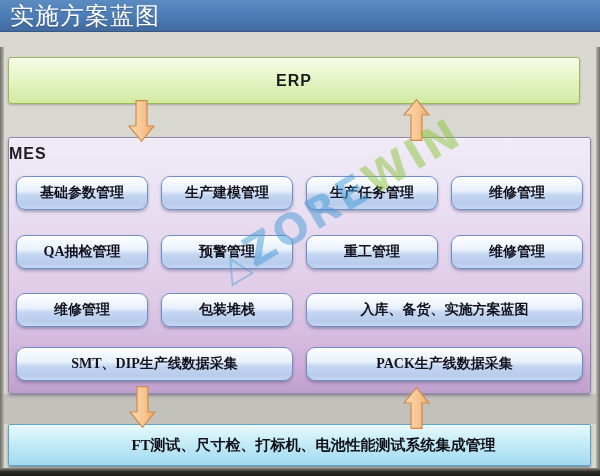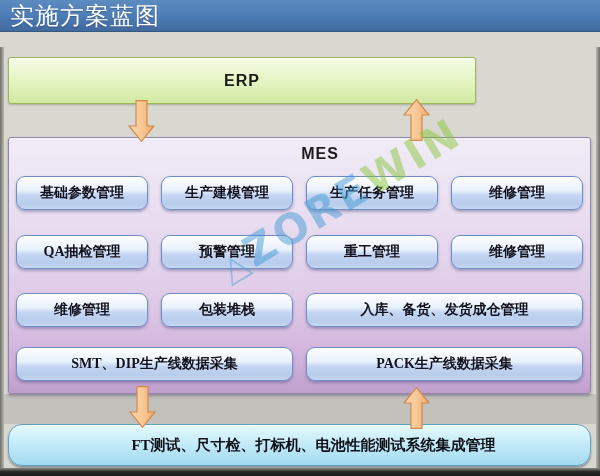--- a/index.html
+++ b/index.html
@@ -36,39 +36,39 @@
     position:absolute; left:0; top:468px; width:600px; height:8px;
     background:linear-gradient(180deg,#8A8A84 0%,#2B2B28 45%,#1C1C1A 100%);
     z-index:9;
   }
   .lower-gap {
     position:absolute; left:0; top:394px; width:600px; height:30px;
     background:#C2C1BB;
   }
   
   .erp-box {
-    position:absolute; left:8px; top:57px; width:468px; height:47px;
+    position:absolute; left:8px; top:57px; width:572px; height:47px;
     border:1px solid #9BB759; border-radius:3px;
     background:linear-gradient(180deg,#F5FBE8 0%,#E6F5C6 45%,#D2EAA2 100%);
     box-shadow:0 1px 2px rgba(80,90,50,.35), inset 0 1px 0 #FBFDF4;
     display:flex; align-items:center; justify-content:center;
   }
   .erp-box .big-label {
     font-size:16px; font-weight:bold; color:#1C1C1C; letter-spacing:1px;
   }
   
   .mes-panel {
     position:absolute; left:8px; top:137px; width:583px; height:257px;
     border:1px solid #8E85AB; border-radius:3px;
     background:linear-gradient(180deg,#F0ECF7 0%,#E9DEF1 30%,#DEC9E6 65%,#CFB0DA 88%,#BFA0CD 100%);
     box-shadow:0 2px 3px rgba(70,60,90,.4), inset 0 1px 0 #F8F5FB;
   }
   .mes-title {
-    position:absolute; left:0; right:0; top:7px; text-align:center;
-    font-size:16px; font-weight:bold; color:#1C1C1C; letter-spacing:1px;padding-left:41px;
+    position:absolute; left:0; right:0; top:7px; text-align:left;
+    font-size:16px; font-weight:bold; color:#1C1C1C; letter-spacing:1px;
   }
   .mes-row {
     position:absolute; left:0; right:0; height:34px;
     display:flex; padding:0 7px; gap:13px;
   }
   .row-0 { top:38px; }
   .row-1 { top:97px; }
   .row-2 { top:155px; }
   .row-3 { top:209px;justify-content:space-between; }
   .module-btn {
@@ -78,21 +78,21 @@
     box-shadow:0 2px 3px rgba(60,60,110,.38), inset 0 1px 0 #FFFFFF;
     display:flex; align-items:center; justify-content:center;
     font-family:"Liberation Serif","DejaVu Serif",serif;
     font-size:14px; font-weight:bold; color:#12121F;
     white-space:nowrap;
   }
   .fixed-col { flex:0 0 132px; }
   
   .integration-bar {
     position:absolute; left:8px; top:424px; width:583px; height:42px;
-    border:1px solid #5EA2C4; border-radius:14px;
+    border:1px solid #5EA2C4; border-radius:2px;
     background:linear-gradient(180deg,#E6FAFD 0%,#C8EDF8 40%,#A2DAF1 100%);
     box-shadow:0 2px 2px rgba(40,60,70,.45), inset 0 1px 0 #F3FCFE;
     display:flex; align-items:center; justify-content:center;
     font-family:"Liberation Serif","DejaVu Serif",serif;
     font-size:15px; font-weight:bold; color:#101018;padding-left:28px;
   }
   
   .flow-arrow { position:absolute; width:27px; height:42px; z-index:5; }
   .ar1 { left:128px; top:100px; }
   .ar2 { left:403px; top:99px; }
@@ -157,21 +157,21 @@
   <div class="mes-row row-1">
     <div class="module-btn">QA抽检管理</div>
     <div class="module-btn">预警管理</div>
     <div class="module-btn">重工管理</div>
     <div class="module-btn">维修管理</div>
   </div>
 
   <div class="mes-row row-2">
     <div class="module-btn fixed-col">维修管理</div>
     <div class="module-btn fixed-col">包装堆栈</div>
-    <div class="module-btn">入库、备货、发货成仓管理</div>
+    <div class="module-btn">入库、备货、实施方案蓝图</div>
   </div>
 
   <div class="mes-row row-3">
     <div class="module-btn">SMT、DIP生产线数据采集</div>
     <div class="module-btn">PACK生产线数据采集</div>
   </div>
 </div>
 
 <div class="watermark">
   <span class="wm-tri">△</span><span class="wm-blue">ZORE</span><span class="wm-green">WIN</span>

